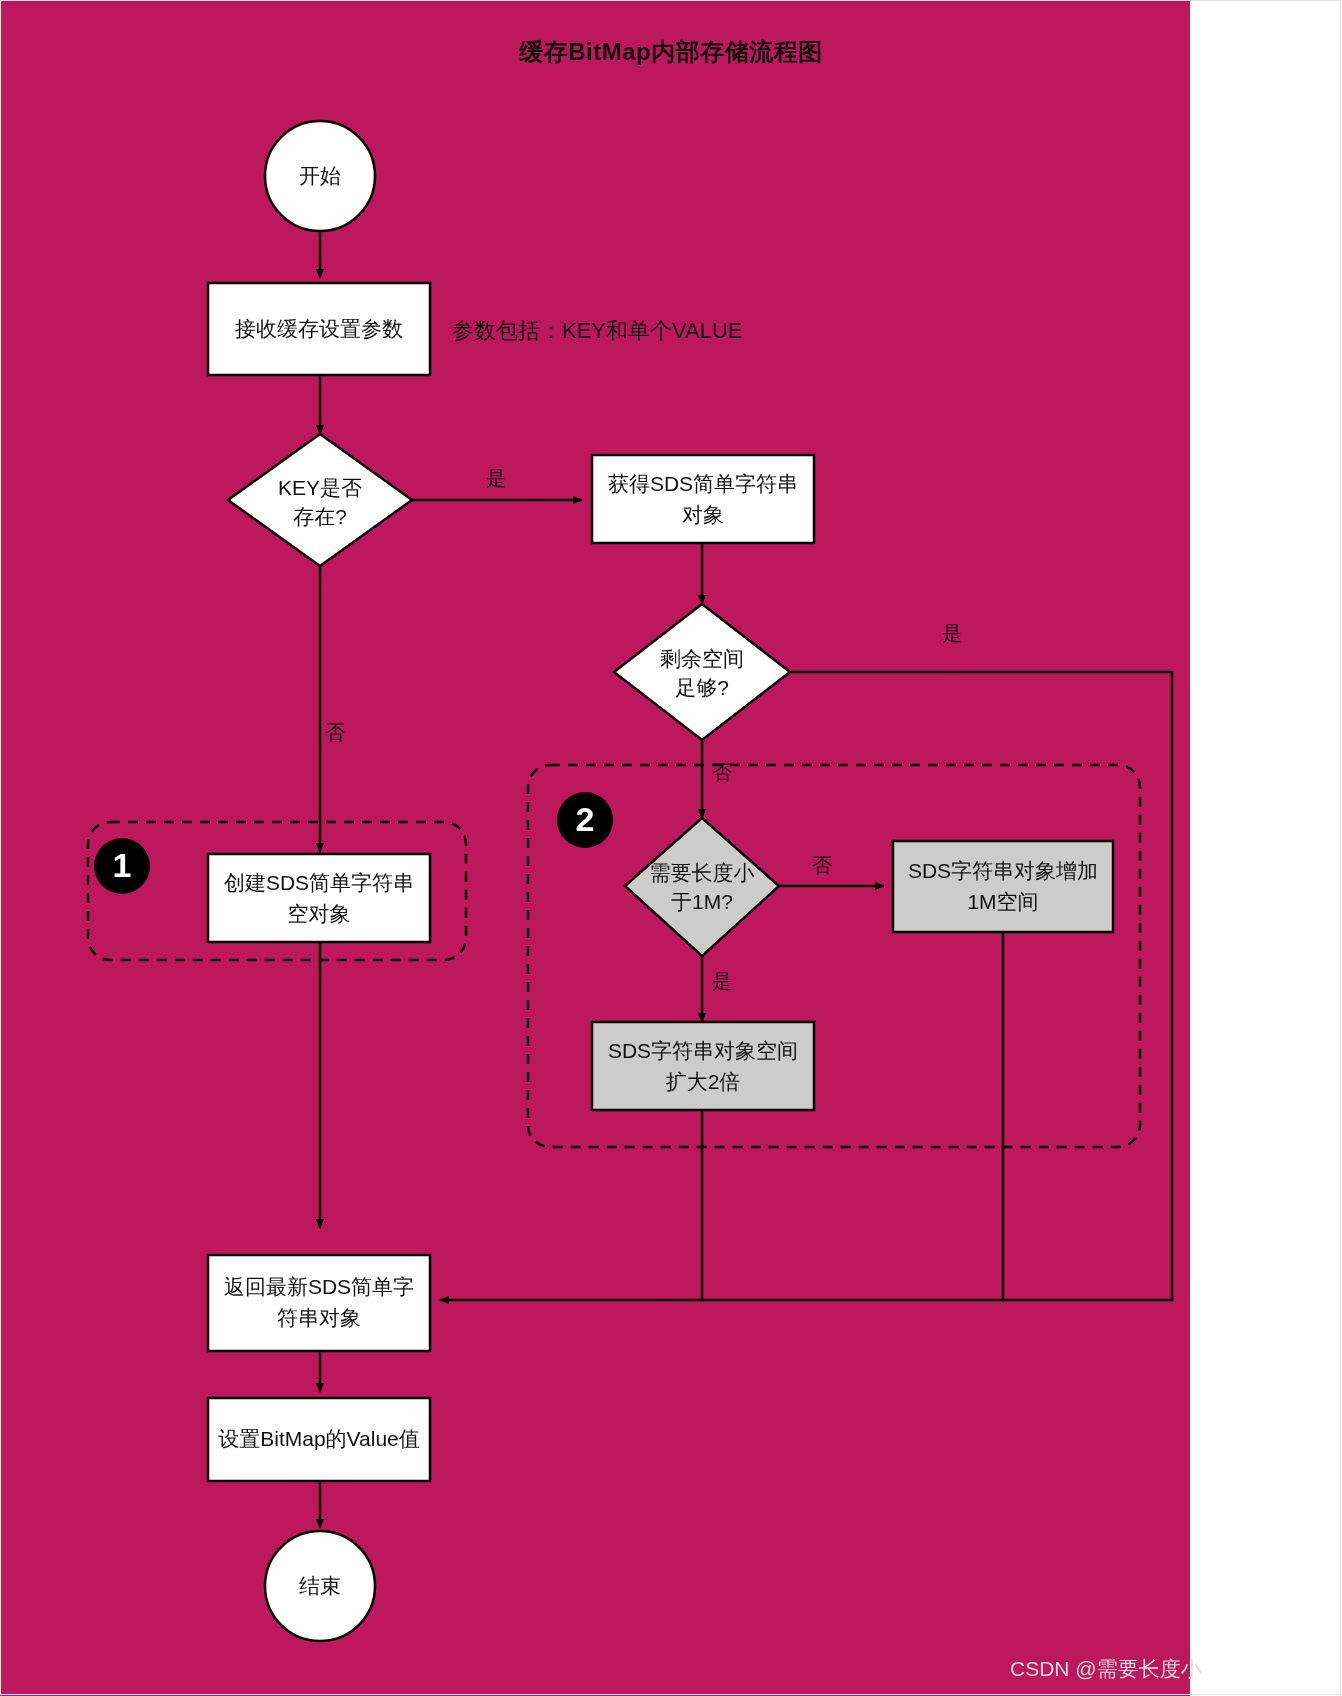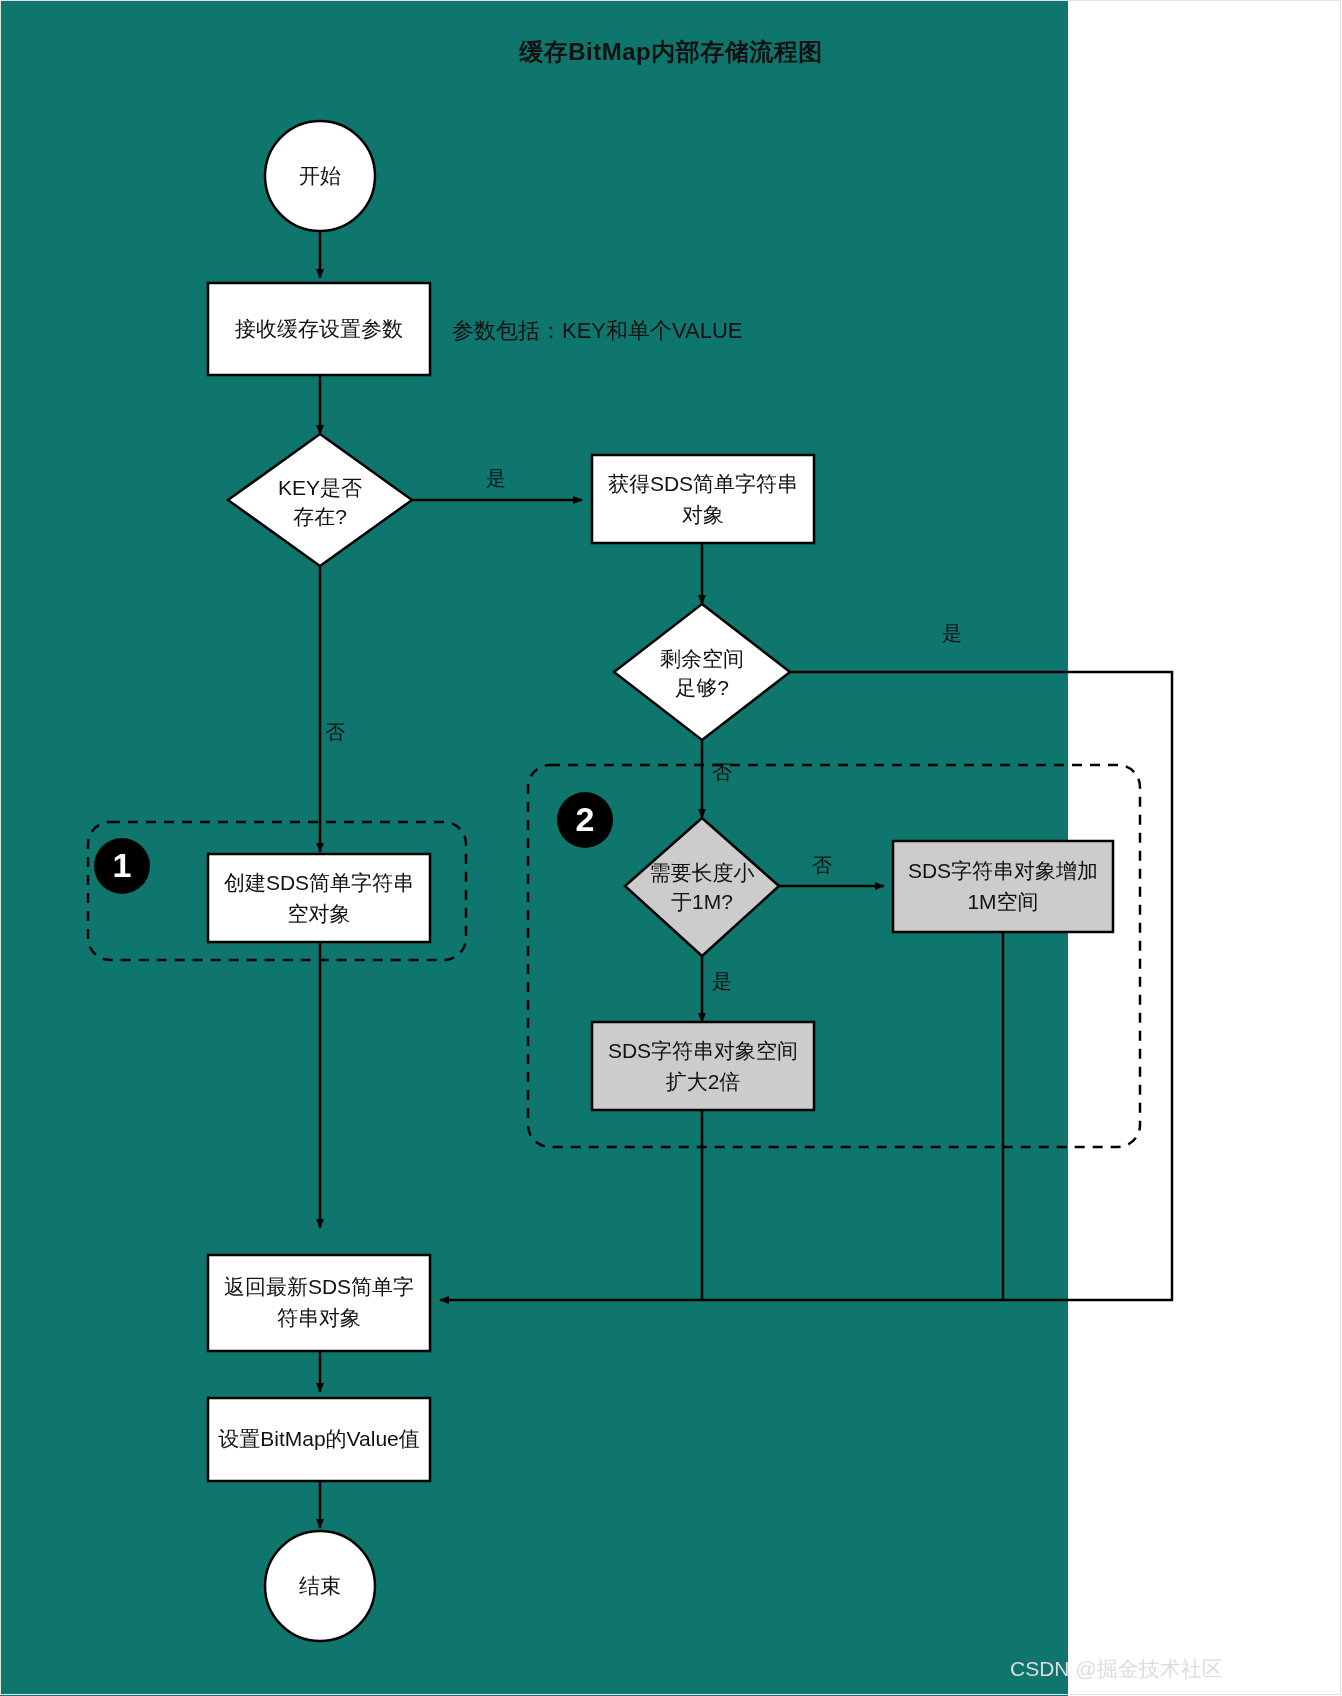--- a/index.html
+++ b/index.html
@@ -1,21 +1,21 @@
 <!DOCTYPE html>
 <html><head>
 <meta charset="utf-8">
 <style>
   html,body{margin:0;padding:0;background:#ffffff;}
   body{
     width:1342px;height:1696px;
     font-family:"Liberation Sans","DejaVu Sans",sans-serif;
     overflow:hidden;position:relative;
   }
-  #stage{position:relative;width:1068px;height:1696px;background:#0f766e;}
+  #stage{position:relative;width:1190px;height:1696px;background:#be185d;}
   svg#flow{position:absolute;left:0;top:0;width:1342px;height:1696px;}
   .node-text{
     font-family:"Liberation Sans","DejaVu Sans",sans-serif;
     font-size:21px;fill:#111;text-anchor:middle;dominant-baseline:middle;
   }
   .edge-label{
     font-family:"Liberation Sans","DejaVu Sans",sans-serif;
     font-size:20px;fill:#111;text-anchor:middle;
   }
   .annot{
@@ -146,16 +146,16 @@
     <text class="edge-label" x="822" y="872">否</text>
     <text class="edge-label" x="722" y="988">是</text>
 
     <circle cx="122" cy="866" r="28" fill="#000"></circle>
     <text class="badge-num" x="122" y="868">1</text>
 
     <circle cx="585" cy="820" r="28" fill="#000"></circle>
     <text class="badge-num" x="585" y="822">2</text>
   </svg>
 
-  <div class="wm2">CSDN @掘金技术社区</div>
+  <div class="wm2">CSDN @需要长度小</div>
 
   <div class="frame"></div>
 </div>
 
 </body></html>

